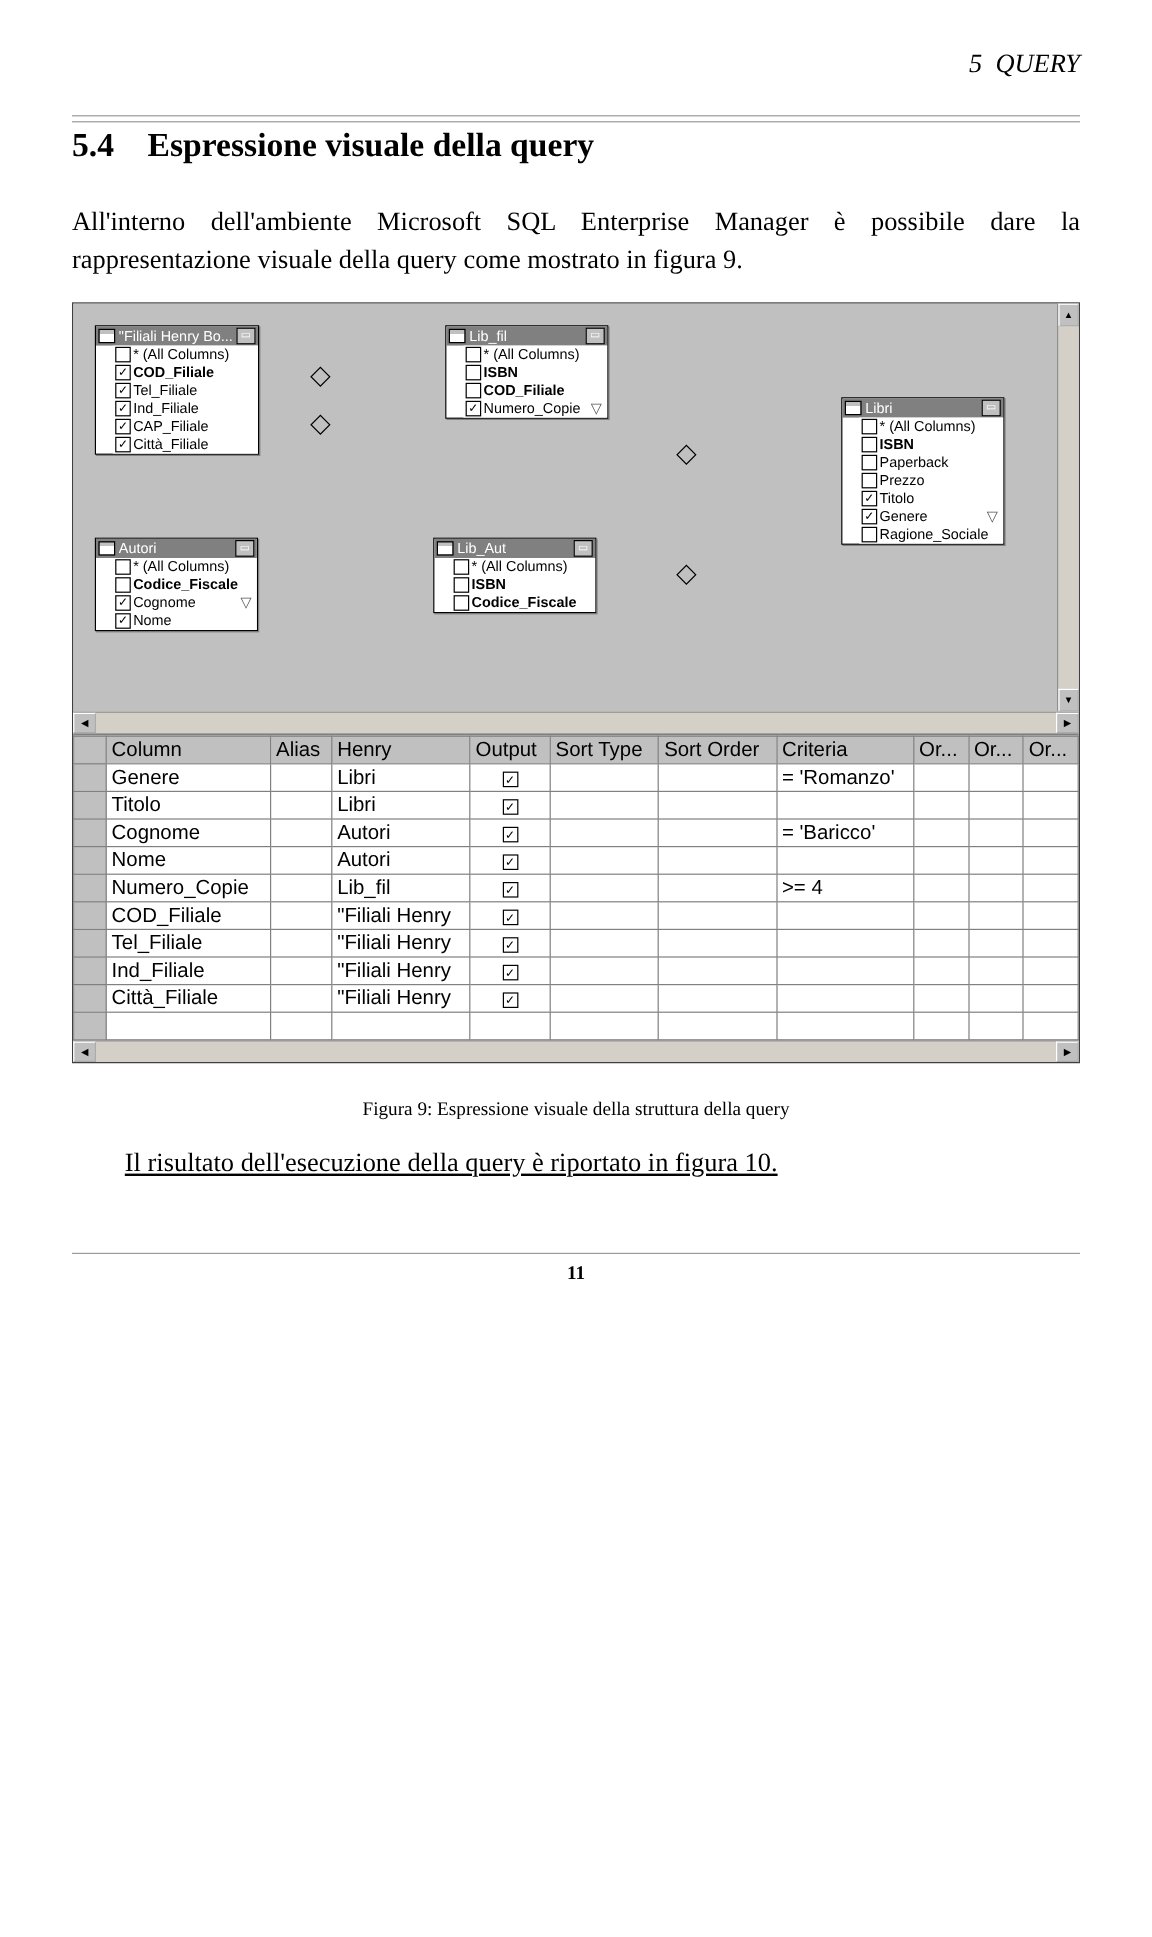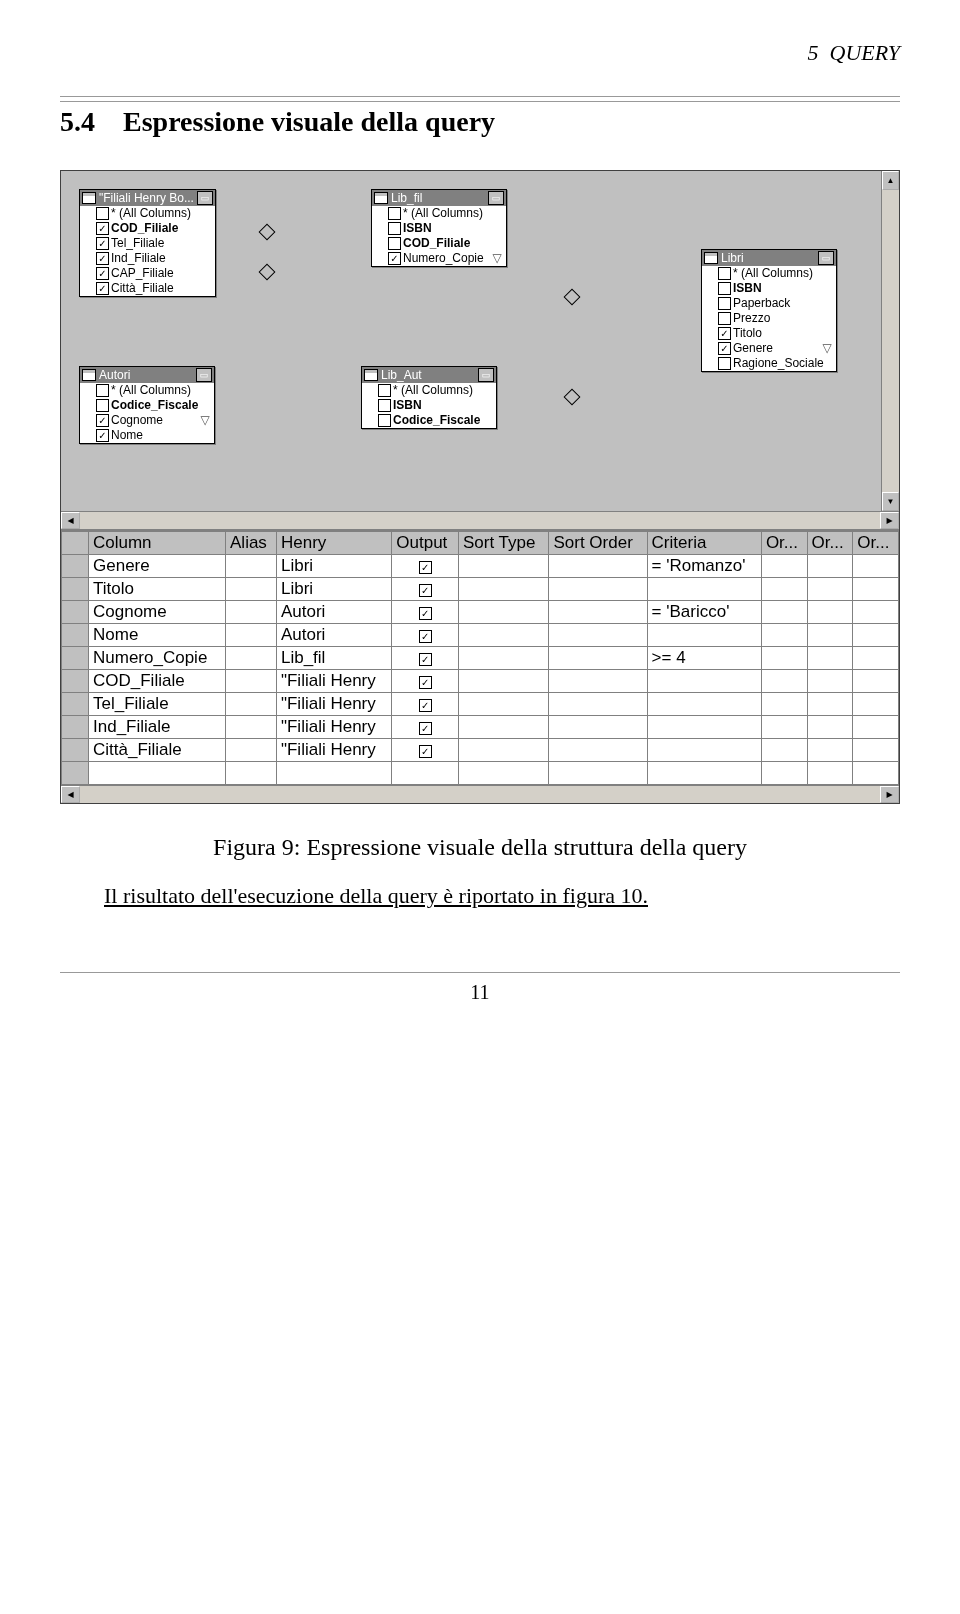--- a/index.html
+++ b/index.html
@@ -25,29 +25,30 @@
     margin-bottom: 32px;
   }
   .body-text {
     font-size: 22px;
     line-height: 1.4;
     margin-bottom: 20px;
     text-align: justify;
   }
   .figure-caption {
     text-align: center;
-    font-size: 24px;
+    font-size: 16px;
     margin: 30px 0 20px 0;
   }
   .page-number {
     text-align: center;
-    font-size: 20px;
+    font-size: 16px;
     margin-top: 60px;
     border-top: 1px solid #999;
     padding-top: 8px;
+    font-weight: bold;
   }
   hr.sep {
     border: none;
     border-top: 1px solid #999;
     margin: 0 0 4px 0;
   }
 
   
   .figure {
     background: #c0c0c0;
@@ -220,20 +221,21 @@
     <span>QUERY</span>
   </div>
   <hr class="sep">
   <hr class="sep">
 
   <div class="section-title">
     <span>5.4</span>&nbsp;&nbsp;&nbsp;
     <span>Espressione visuale della query</span>
   </div>
 
+  <div class="body-text">All'interno dell'ambiente Microsoft SQL Enterprise Manager è possibile dare la rappresentazione visuale della query come mostrato in figura 9.</div>
 
   <div class="figure">
     <div class="diagram-pane">
 
       <div class="link-diamond" style="left:200px;top:55px;"></div>
       <div class="link-diamond" style="left:200px;top:95px;"></div>
       <div class="link-diamond" style="left:505px;top:120px;"></div>
       <div class="link-diamond" style="left:505px;top:220px;"></div>
 
       <div class="table-box" style="left:18px;top:18px;">

